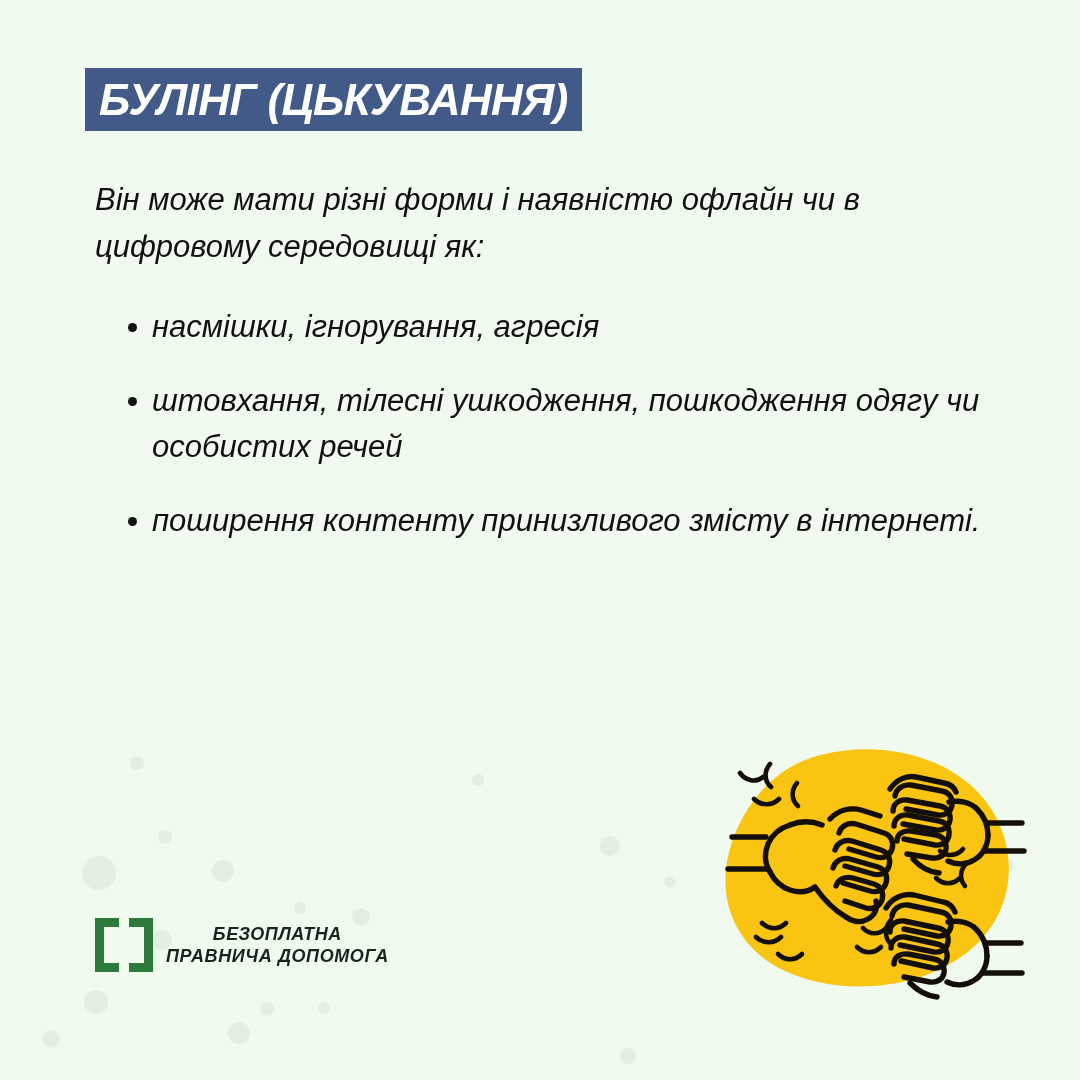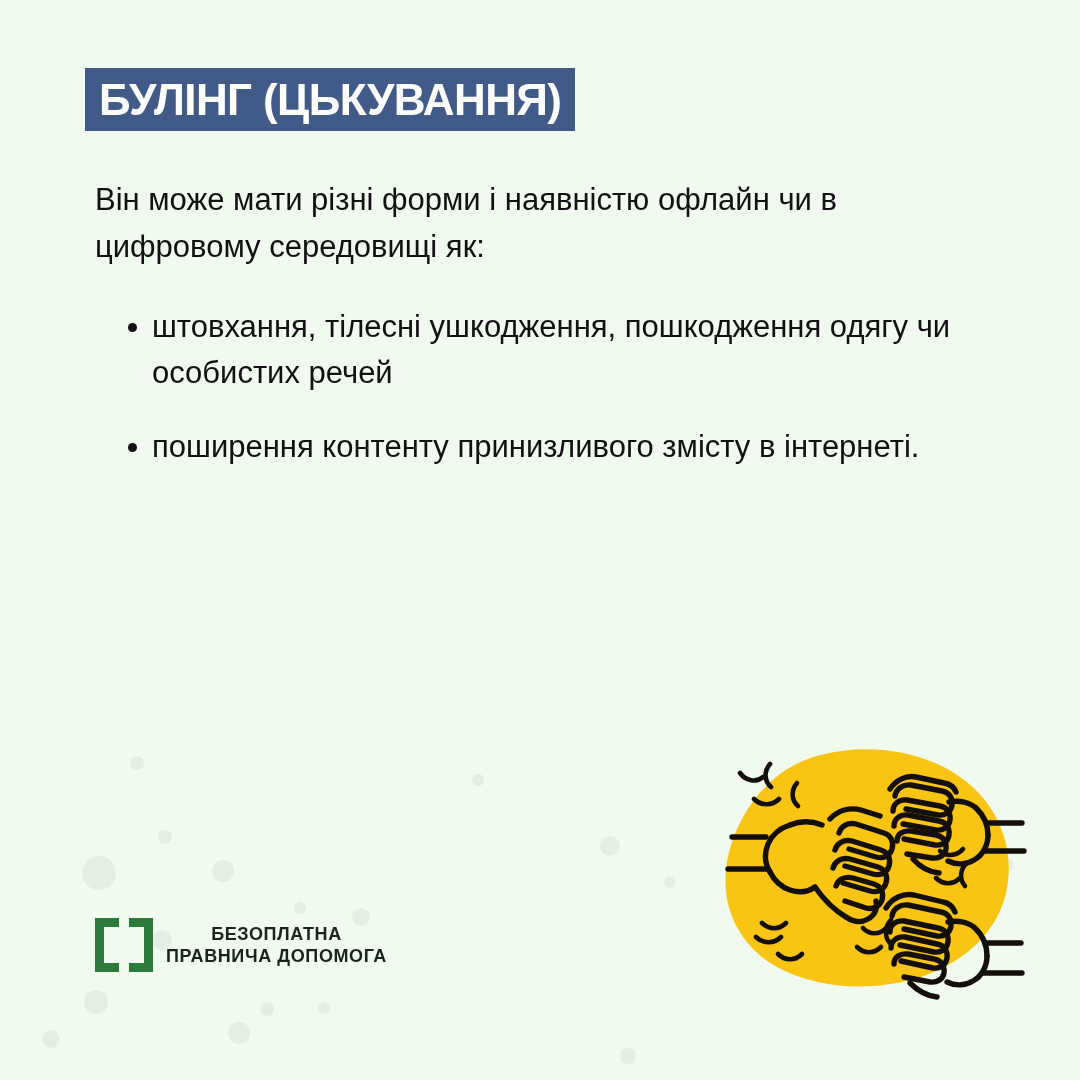--- a/index.html
+++ b/index.html
@@ -16,20 +16,21 @@
     position: relative;
   }
 
   #poster {
     position: absolute;
     inset: 0;
     width: 1080px;
     height: 1080px;
     background: #f0faee;
     overflow: hidden;
+    font-style: italic;
   }
 
   
   .dot-layer {
     position: absolute;
     inset: 0;
     pointer-events: none;
     z-index: 0;
   }
   .dot {
@@ -200,20 +201,24 @@
   </div>
 
   <div class="content">
 
 
     <p class="para p2">Він може мати різні форми і наявністю офлайн чи в цифровому середовищі як:</p>
 
     <ul class="bullets">
       <li>
         <span class="marker"></span>
+        <span>насмішки, ігнорування, агресія</span>
+      </li>
+      <li>
+        <span class="marker"></span>
         <span>штовхання, тілесні ушкодження, пошкодження одягу чи особистих речей</span>
       </li>
       <li>
         <span class="marker"></span>
         <span>поширення контенту принизливого змісту в інтернеті.</span>
       </li>
     </ul>
   </div>
 
   <div class="logo">

